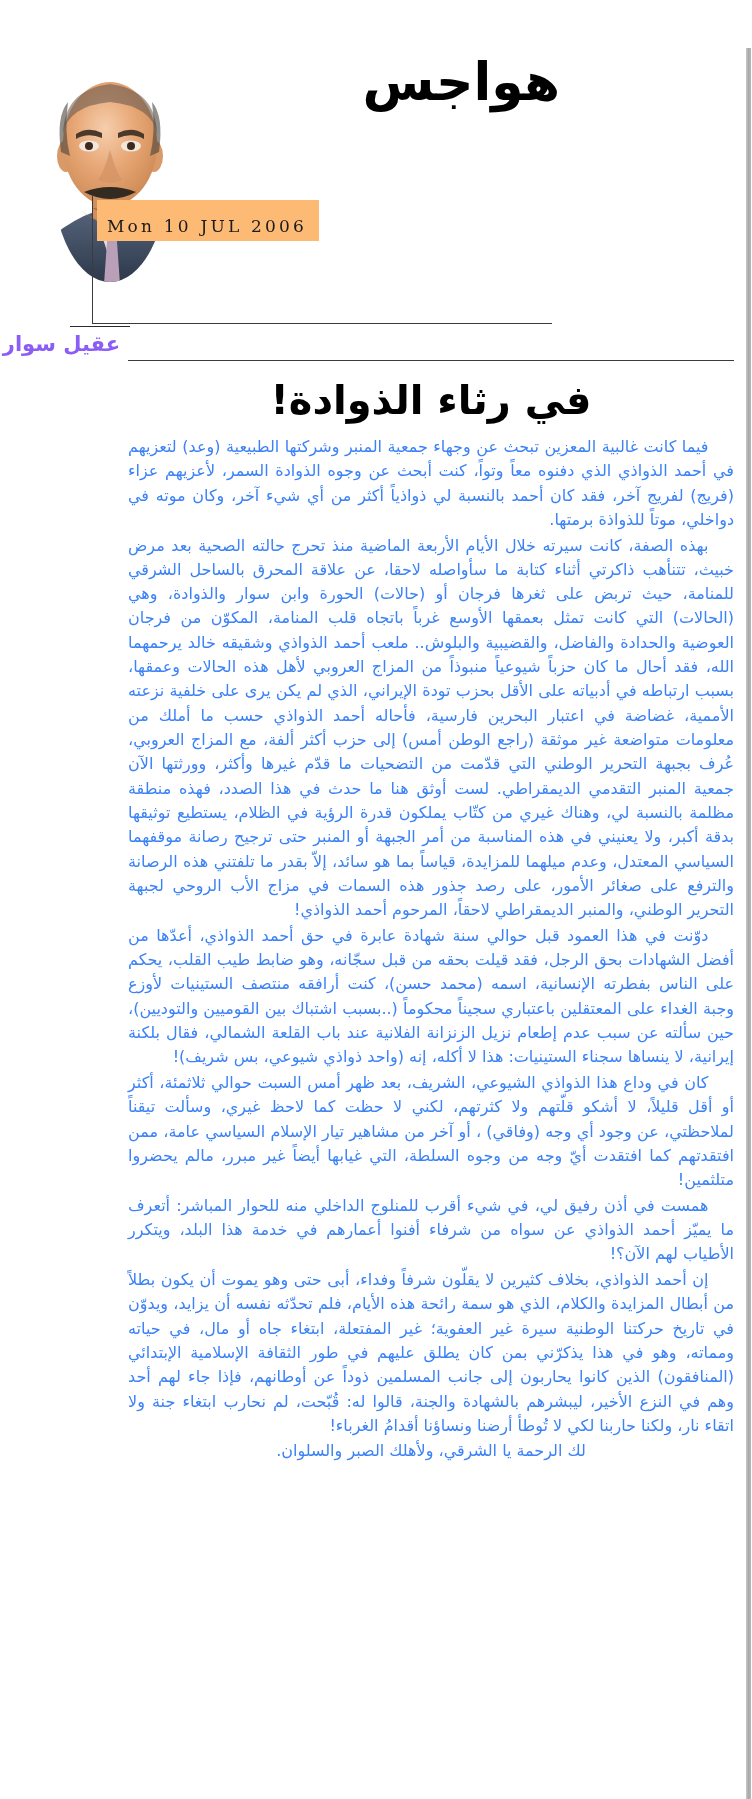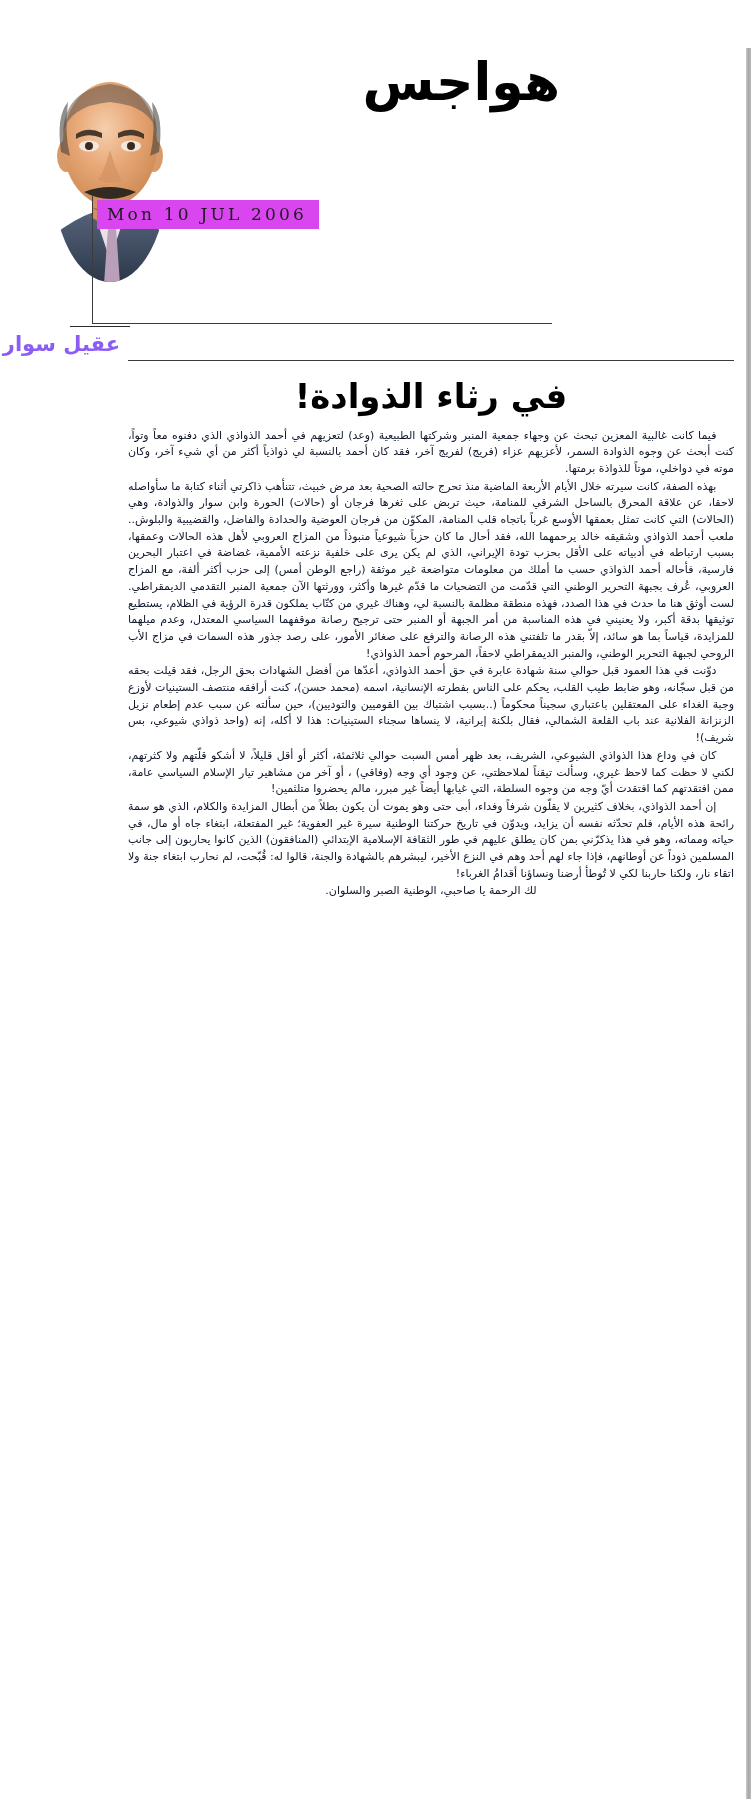--- a/index.html
+++ b/index.html
@@ -74,26 +74,26 @@
     height: 128px;
     border-left: 1.5px solid #3b3b3b;
     border-bottom: 1.5px solid #3b3b3b;
     box-sizing: border-box;
   }
 
   .date-badge {
     position: absolute;
     top: 4px;
     left: 4px;
-    background: #d946ef;
+    background: #fdba74;
     color: #1b1b1b;
     font-family: "DejaVu Serif", "Liberation Serif", serif;
     font-size: 17px;
     letter-spacing: 3.2px;
-    padding: 4px 12px 5px 10px;
+    padding: 16px 12px 5px 10px;
     white-space: nowrap;
     direction: ltr;
   }
 
   .byline-rule {
     position: absolute;
     top: 278px;
     right: 600px;
     left: 40px;
     height: 0;
@@ -123,32 +123,32 @@
   .article-top-rule {
     border-top: 1.2px solid #3b3b3b;
     height: 0;
     margin: 0 0 0 0;
   }
 
   .headline {
     text-align: center;
     font-family: "DejaVu Sans", sans-serif;
     font-weight: bold;
-    font-size: 34px;
+    font-size: 40px;
     line-height: 1.25;
     color: #000000;
     margin: 14px 0 10px 0;
     letter-spacing: 0.5px;
   }
 
   .body-text {
     font-family: "DejaVu Sans", "Liberation Sans", sans-serif;
-    font-size: 11px;
+    font-size: 16px;
     line-height: 1.52;
-    color: #0f172a;
+    color: #3b82f6;
     text-align: justify;
     text-justify: inter-word;
     direction: rtl;
   }
 
   .body-text p {
     margin: 0 0 0.08em 0;
     text-indent: 1.6em;
     text-align: justify;
   }
@@ -261,19 +261,20 @@
   <div class="article">
     <div class="article-top-rule"></div>
 
     <h1 class="headline">في رثاء الذوادة!</h1>
 
     <div class="body-text">
       <p>فيما كانت غالبية المعزين تبحث عن وجهاء جمعية المنبر وشركتها الطبيعية (وعد) لتعزيهم في أحمد الذواذي الذي دفنوه معاً وتواً، كنت أبحث عن وجوه الذوادة السمر، لأعزيهم عزاء (فريج) لفريج آخر، فقد كان أحمد بالنسبة لي ذواذياً أكثر من أي شيء آخر، وكان موته في دواخلي، موتاً للذواذة برمتها.</p>
       <p>بهذه الصفة، كانت سيرته خلال الأيام الأربعة الماضية منذ تحرج حالته الصحية بعد مرض خبيث، تتنأهب ذاكرتي أثناء كتابة ما سأواصله لاحقا، عن علاقة المحرق بالساحل الشرقي للمنامة، حيث تربض على ثغرها فرجان أو (حالات) الحورة وابن سوار والذوادة، وهي (الحالات) التي كانت تمثل بعمقها الأوسع غرباً باتجاه قلب المنامة، المكوّن من فرجان العوضية والحدادة والفاضل، والقضيبية والبلوش.. ملعب أحمد الذواذي وشقيقه خالد يرحمهما الله، فقد أحال ما كان حزباً شيوعياً منبوذاً من المزاج العروبي لأهل هذه الحالات وعمقها، بسبب ارتباطه في أدبياته على الأقل بحزب تودة الإيراني، الذي لم يكن يرى على خلفية نزعته الأممية، غضاضة في اعتبار البحرين فارسية، فأحاله أحمد الذواذي حسب ما أملك من معلومات متواضعة غير موثقة (راجع الوطن أمس) إلى حزب أكثر ألفة، مع المزاج العروبي، عُرف بجبهة التحرير الوطني التي قدّمت من التضحيات ما قدّم غيرها وأكثر، وورثتها الآن جمعية المنبر التقدمي الديمقراطي. لست أوثق هنا ما حدث في هذا الصدد، فهذه منطقة مظلمة بالنسبة لي، وهناك غيري من كتّاب يملكون قدرة الرؤية في الظلام، يستطيع توثيقها بدقة أكبر، ولا يعنيني في هذه المناسبة من أمر الجبهة أو المنبر حتى ترجيح رصانة موقفهما السياسي المعتدل، وعدم ميلهما للمزايدة، قياساً بما هو سائد، إلاّ بقدر ما تلفتني هذه الرصانة والترفع على صغائر الأمور، على رصد جذور هذه السمات في مزاج الأب الروحي لجبهة التحرير الوطني، والمنبر الديمقراطي لاحقاً، المرحوم أحمد الذواذي!</p>
       <p>دوّنت في هذا العمود قبل حوالي سنة شهادة عابرة في حق أحمد الذواذي، أعدّها من أفضل الشهادات بحق الرجل، فقد قيلت بحقه من قبل سجّانه، وهو ضابط طيب القلب، يحكم على الناس بفطرته الإنسانية، اسمه (محمد حسن)، كنت أرافقه منتصف الستينيات لأوزع وجبة الغداء على المعتقلين باعتباري سجيناً محكوماً (..بسبب اشتباك بين القوميين والتوديين)، حين سألته عن سبب عدم إطعام نزيل الزنزانة الفلانية عند باب القلعة الشمالي، فقال بلكنة إيرانية، لا ينساها سجناء الستينيات: هذا لا أكله، إنه (واحد ذواذي شيوعي، بس شريف)!</p>
       <p>كان في وداع هذا الذواذي الشيوعي، الشريف، بعد ظهر أمس السبت حوالي ثلاثمئة، أكثر أو أقل قليلاً، لا أشكو قلّتهم ولا كثرتهم، لكني لا حظت كما لاحظ غيري، وسألت تيقناً لملاحظتي، عن وجود أي وجه (وفاقي) ، أو آخر من مشاهير تيار الإسلام السياسي عامة، ممن افتقدتهم كما افتقدت أيّ وجه من وجوه السلطة، التي غيابها أيضاً غير مبرر، مالم يحضروا متلثمين!</p>
+      <p>همست في أذن رفيق لي، في شيء أقرب للمنلوج الداخلي منه للحوار المباشر: أتعرف ما يميّز أحمد الذواذي عن سواه من شرفاء أفنوا أعمارهم في خدمة هذا البلد، ويتكرر الأطياب لهم الآن؟!</p>
       <p>إن أحمد الذواذي، بخلاف كثيرين لا يقلّون شرفاً وفداء، أبى حتى وهو يموت أن يكون بطلاً من أبطال المزايدة والكلام، الذي هو سمة رائحة هذه الأيام، فلم تحدّثه نفسه أن يزايد، ويدوّن في تاريخ حركتنا الوطنية سيرة غير العفوية؛ غير المفتعلة، ابتغاء جاه أو مال، في حياته ومماته، وهو في هذا يذكرّني بمن كان يطلق عليهم في طور الثقافة الإسلامية الإبتدائي (المنافقون) الذين كانوا يحاربون إلى جانب المسلمين ذوداً عن أوطانهم، فإذا جاء لهم أحد وهم في النزع الأخير، ليبشرهم بالشهادة والجنة، قالوا له: قُبّحت، لم نحارب ابتغاء جنة ولا اتقاء نار، ولكنا حاربنا لكي لا تُوطأ أرضنا ونساؤنا أقدامُ الغرباء!</p>
-      <p class="last-center" style="text-align:center;">لك الرحمة يا صاحبي، الوطنية الصبر والسلوان.</p>
+      <p class="last-center" style="text-align:center;">لك الرحمة يا الشرقي، ولأهلك الصبر والسلوان.</p>
     </div>
   </div>
 
 
 </div>
 
 </body></html>

